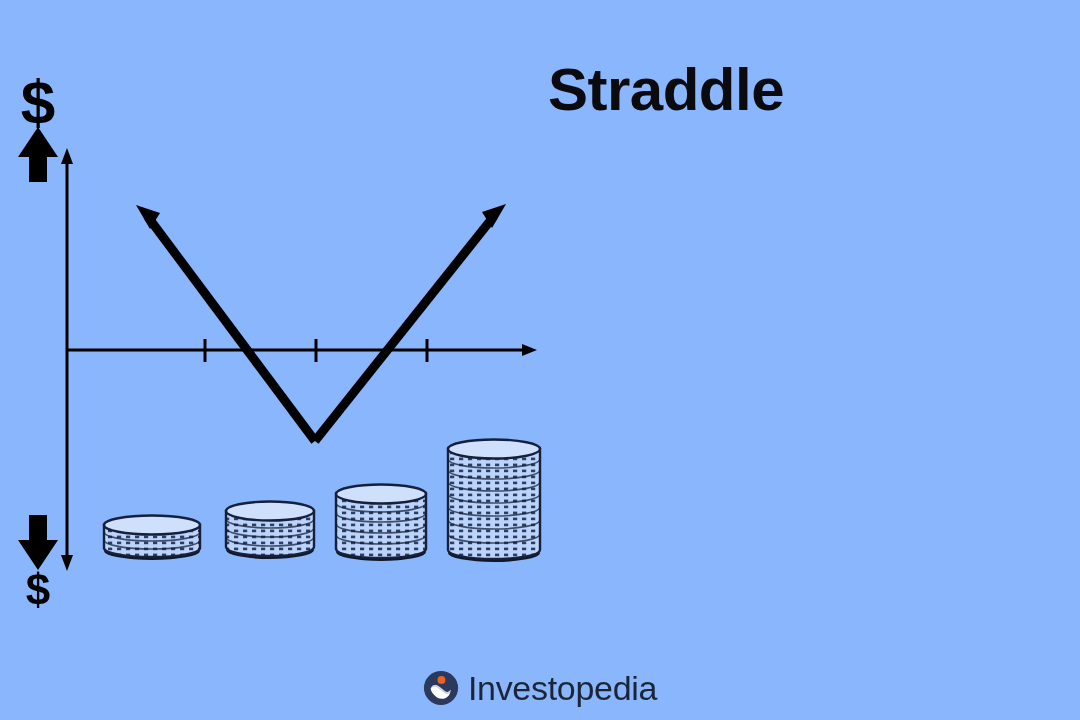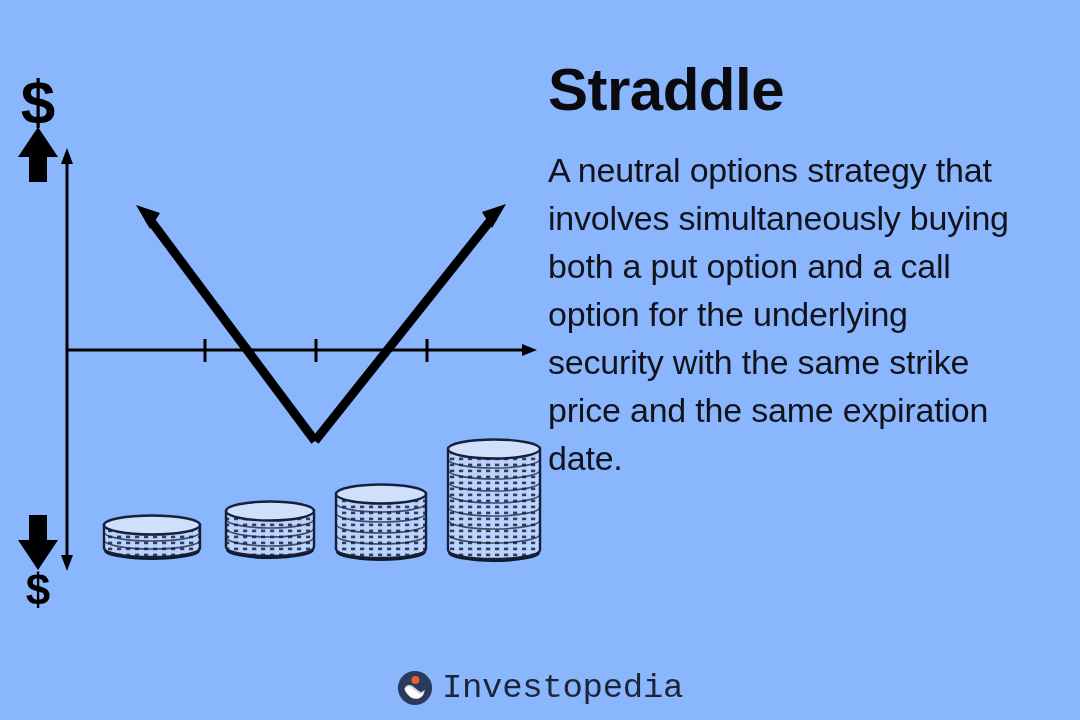--- a/index.html
+++ b/index.html
@@ -84,21 +84,21 @@
     align-items: center;
     justify-content: center;
     gap: 9px;
   }
   #brand-mark {
     display: block;
     width: 36px;
     height: 36px;
   }
   #brand-name {
-    font-family: Liberation Mono, monospace;
+    font-family: Liberation Sans, sans-serif;
     font-size: 34px;
     font-weight: 400;
     color: #1c2536;
     letter-spacing: -0.3px;
     line-height: 1;
   }
 </style>
 </head>
 <body>
 
@@ -184,21 +184,20 @@
         <path d="M448 494 A46 9 0 0 0 540 494" fill="none" stroke="#16203a" stroke-width="1.6" opacity="0.75"></path>
         <path d="M448 507 A46 9 0 0 0 540 507" fill="none" stroke="#16203a" stroke-width="1.6" opacity="0.75"></path>
         <path d="M448 520 A46 9 0 0 0 540 520" fill="none" stroke="#16203a" stroke-width="1.6" opacity="0.75"></path>
         <path d="M448 534 A46 9 0 0 0 540 534" fill="none" stroke="#16203a" stroke-width="1.6" opacity="0.75"></path>
       </g>
     </svg>
   </div>
 
   <div id="definition-panel">
     <h1 id="word-title">Straddle</h1>
-    <p id="definition-text">A neutral options strategy that involves simultaneously buying both a put option and a call option for the underlying security with the same strike price and the same expiration date.</p>
   </div>
 
   <div id="brand">
     <svg id="brand-mark" viewBox="0 0 40 40" xmlns="http://www.w3.org/2000/svg">
       <circle cx="20" cy="20" r="19" fill="#2b3a5c"></circle>
       <circle cx="20.5" cy="11" r="4.4" fill="#e8622a"></circle>
       <path d="M8.5 20.5 C10 16.5 14 15.6 17.2 17.9 L24.6 23.6 C26.6 25.1 29.4 24.4 30.7 21.6
                C30.9 26.8 27.4 31.2 22.3 31.9 C18.6 32.4 15.4 31 13.3 28.6
                C10.6 26.2 8.7 23.5 8.5 20.5 Z" fill="#ffffff"></path>
       <path d="M9.2 19.3 C11.2 16.6 14.6 16.3 17.2 18.2 L24.8 23.9 C27.2 25.7 30.2 24.6 31.2 21.2

